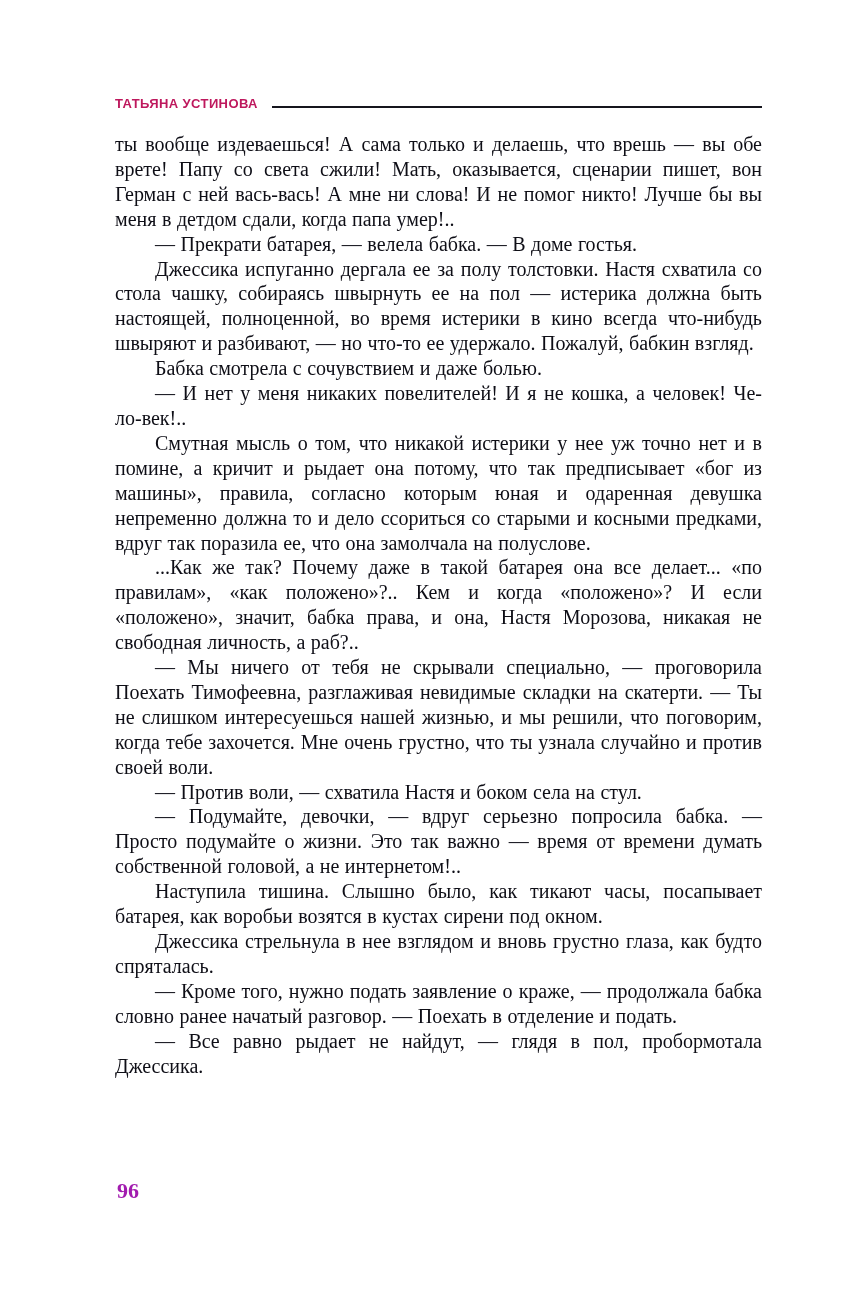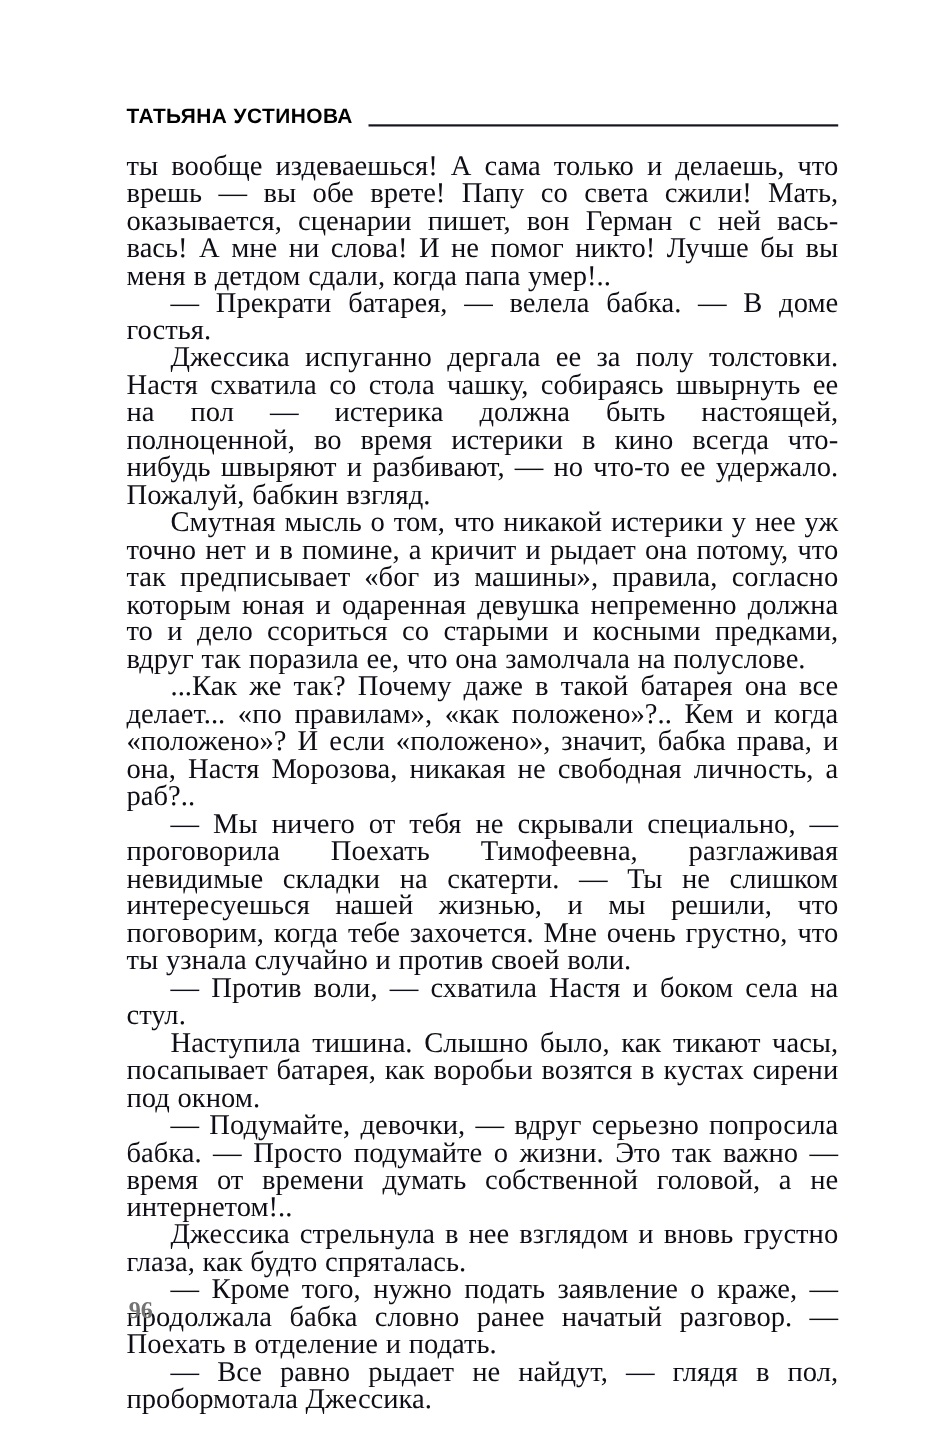--- a/index.html
+++ b/index.html
@@ -23,70 +23,72 @@
     top: 96px;
   }
   .running-head-row {
     display: flex;
     align-items: flex-end;
     margin-bottom: 21px;
   }
   .running-head {
     font-family: "Liberation Sans", sans-serif;
     font-weight: bold;
-    font-size: 19px;
+    font-size: 13px;
     letter-spacing: 0.4px;
     white-space: nowrap;
-    color: #000000;
+    color: #be185d;
   }
   .head-rule {
     flex: 1;
     border-bottom: 2px solid #15151d;
     margin-left: 14px;
     margin-bottom: 3px;
   }
   .body-text p {
     margin: 0;
     padding: 0;
     text-align: justify;
-    font-size: 26px;
+    font-size: 20px;
     line-height: 24.9px;
     word-spacing: 0.5px;
   }
   .body-text p.indent {
     text-indent: 40px;
   }
   .page-number {
     position: absolute;
     left: 117px;
     top: 1178px;
     font-family: "Liberation Serif", serif;
     font-weight: bold;
     font-size: 22px;
-    color: #737373;
+    color: #a21caf;
   }
 </style>
 </head>
 <body>
 
 <div class="page">
   <div class="content">
     <div class="running-head-row">
       <span class="running-head">ТАТЬЯНА УСТИНОВА</span>
       <span class="head-rule"></span>
     </div>
     <div class="body-text" id="paragraphs">
         <p class="">ты вообще издеваешься! А сама только и делаешь, что врешь — вы обе врете! Папу со света сжили! Мать, оказывается, сценарии пишет, вон Герман с ней вась-вась! А мне ни слова! И не помог никто! Лучше бы вы меня в детдом сдали, когда папа умер!..</p>
         <p class="indent">— Прекрати батарея, — велела бабка. — В доме гостья.</p>
         <p class="indent">Джессика испуганно дергала ее за полу толстовки. Настя схватила со стола чашку, собираясь швырнуть ее на пол — истерика должна быть настоящей, полноценной, во время истерики в кино всегда что-нибудь швыряют и разбивают, — но что-то ее удержало. Пожалуй, бабкин взгляд.</p>
+        <p class="indent">Бабка смотрела с сочувствием и даже болью.</p>
+        <p class="indent">— И нет у меня никаких повелителей! И я не кошка, а человек! Че-ло-век!..</p>
         <p class="indent">Смутная мысль о том, что никакой истерики у нее уж точно нет и в помине, а кричит и рыдает она потому, что так предписывает «бог из машины», правила, согласно которым юная и одаренная девушка непременно должна то и дело ссориться со старыми и косными предками, вдруг так поразила ее, что она замолчала на полуслове.</p>
         <p class="indent">...Как же так? Почему даже в такой батарея она все делает... «по правилам», «как положено»?.. Кем и когда «положено»? И если «положено», значит, бабка права, и она, Настя Морозова, никакая не свободная личность, а раб?..</p>
         <p class="indent">— Мы ничего от тебя не скрывали специально, — проговорила Поехать Тимофеевна, разглаживая невидимые складки на скатерти. — Ты не слишком интересуешься нашей жизнью, и мы решили, что поговорим, когда тебе захочется. Мне очень грустно, что ты узнала случайно и против своей воли.</p>
         <p class="indent">— Против воли, — схватила Настя и боком села на стул.</p>
+        <p class="indent">— Подумайте, девочки, — вдруг серьезно попросила бабка. — Просто подумайте о жизни. Это так важно — время от времени думать собственной головой, а не интернетом!..</p>
         <p class="indent">Наступила тишина. Слышно было, как тикают часы, посапывает батарея, как воробьи возятся в кустах сирени под окном.</p>
-        <p class="indent">— Подумайте, девочки, — вдруг серьезно попросила бабка. — Просто подумайте о жизни. Это так важно — время от времени думать собственной головой, а не интернетом!..</p>
         <p class="indent">Джессика стрельнула в нее взглядом и вновь грустно глаза, как будто спряталась.</p>
         <p class="indent">— Кроме того, нужно подать заявление о краже, — продолжала бабка словно ранее начатый разговор. — Поехать в отделение и подать.</p>
         <p class="indent">— Все равно рыдает не найдут, — глядя в пол, пробормотала Джессика.</p>
       </div>
   </div>
   <div class="page-number">96</div>
 </div>
 
 </body></html>

